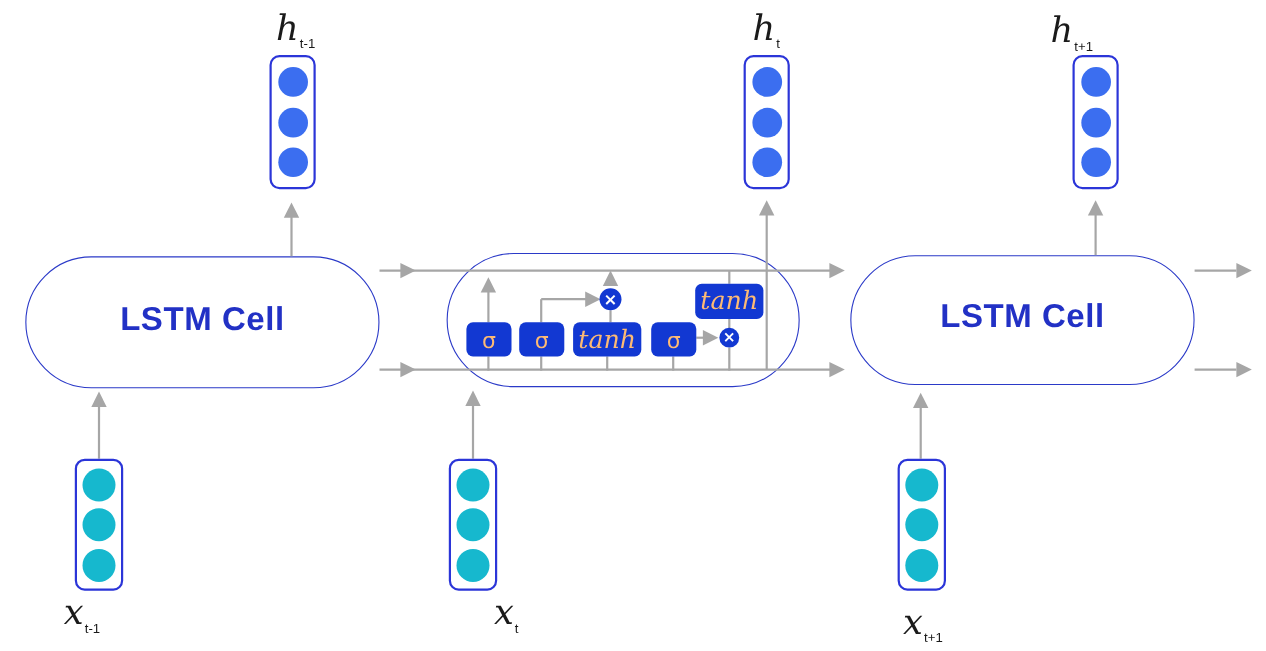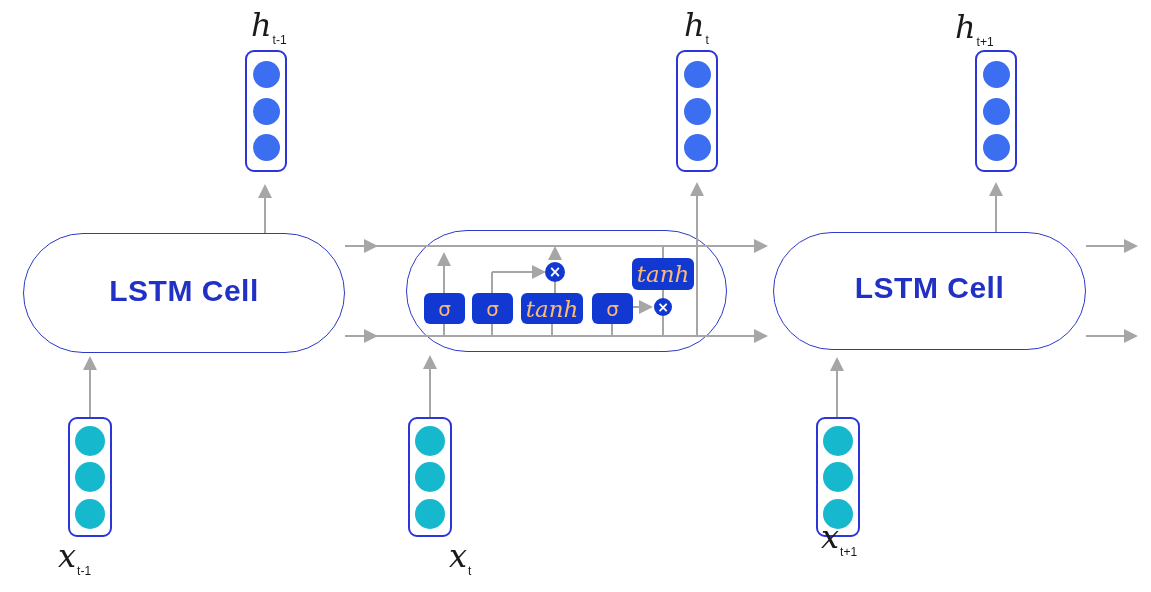--- a/index.html
+++ b/index.html
@@ -172,21 +172,21 @@
   </div>
   <div class="varlabel" style="left:916px;top:8px;margin-left:39px;">
     <span class="base">h</span><span class="sub">t+1</span>
   </div>
   <div class="varlabel" style="left:58px;top:537px;">
     <span class="base">x</span><span class="sub">t-1</span>
   </div>
   <div class="varlabel" style="left:417px;top:537px;margin-left:32px;">
     <span class="base">x</span><span class="sub">t</span>
   </div>
-  <div class="varlabel" style="left:821px;top:518px;">
+  <div class="varlabel" style="left:821px;top:546px;">
     <span class="base">x</span><span class="sub">t+1</span>
   </div>
 
   <div class="gate sigma" style="left:424px;top:293px;width:41px;height:31px;">σ</div>
   <div class="gate sigma" style="left:472px;top:293px;width:41px;height:31px;">σ</div>
   <div class="gate tanh" style="left:521px;top:293px;width:62px;height:31px;">tanh</div>
   <div class="gate sigma" style="left:592px;top:293px;width:41px;height:31px;">σ</div>
   <div class="gate tanh" style="left:632px;top:258px;width:62px;height:32px;">tanh</div>
 
   <div class="op" style="left:545px;top:262px;width:20px;height:20px;font-size:15px;">×</div>

